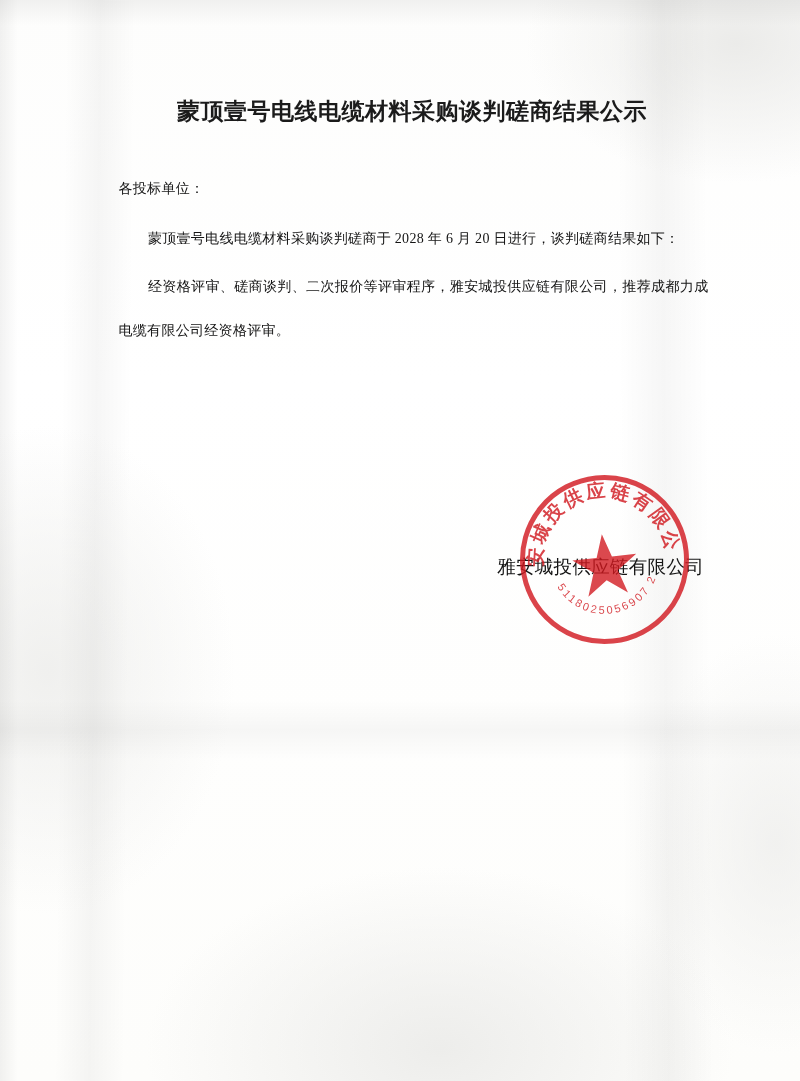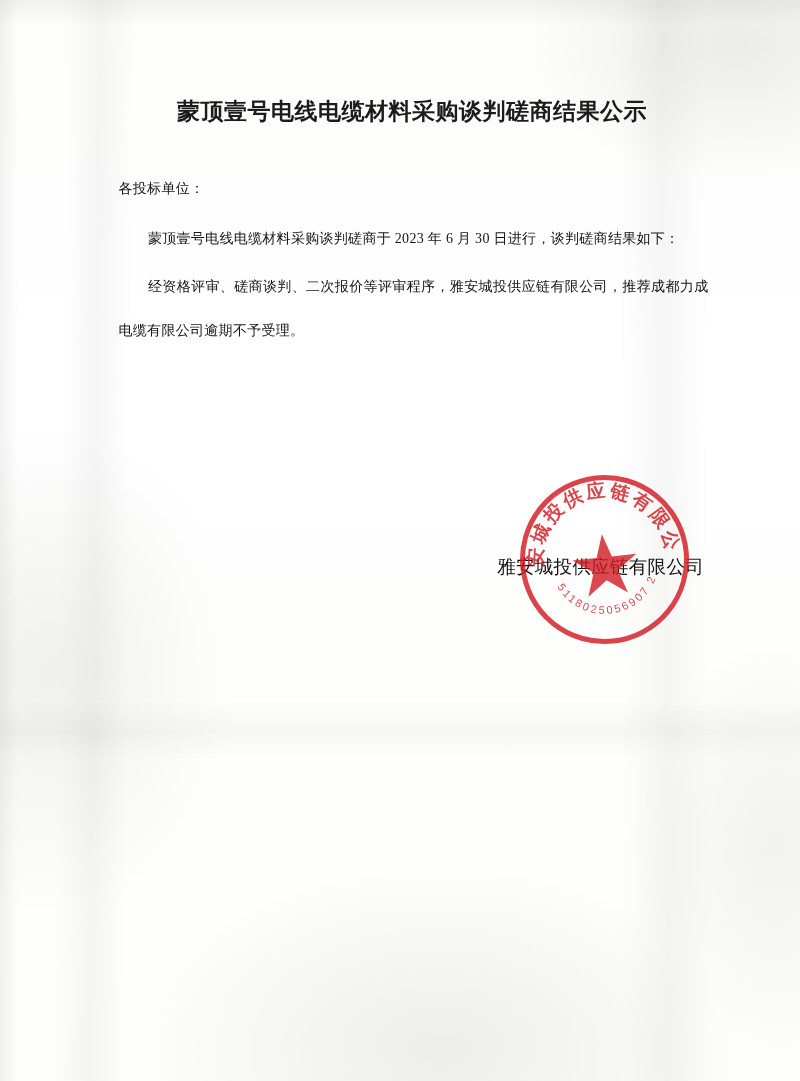--- a/index.html
+++ b/index.html
@@ -131,23 +131,23 @@
   <div class="crease c3"></div>
 
   <div class="content">
 
     <div class="doc-title">蒙顶壹号电线电缆材料采购谈判磋商结果公示</div>
 
     <div class="body-block">
 
       <p class="para salutation">各投标单位：</p>
 
-      <p class="para indent">蒙顶壹号电线电缆材料采购谈判磋商于 2023 年 6 月 30 日进行，谈判磋商结果如下：</p>
+      <p class="para indent">蒙顶壹号电线电缆材料采购谈判磋商于 2028 年 6 月 20 日进行，谈判磋商结果如下：</p>
 
-      <p class="para indent"><span>经资格评审、磋商谈判、二次报价等评审程序，雅安城投供应链有限公司，推荐</span><span class="bold-name">成都力成电缆有限公司</span><span>逾期不予受理。</span></p>
+      <p class="para indent"><span>经资格评审、磋商谈判、二次报价等评审程序，雅安城投供应链有限公司，推荐</span><span class="bold-name">成都力成电缆有限公司</span><span>经资格评审。</span></p>
 
     </div>
 
     <div class="sign-block">
       <div>雅安城投供应链有限公司</div>
     </div>
 
     <div class="seal">
       <svg width="175" height="175" viewBox="0 0 175 175" xmlns="http://www.w3.org/2000/svg">
         <defs>

